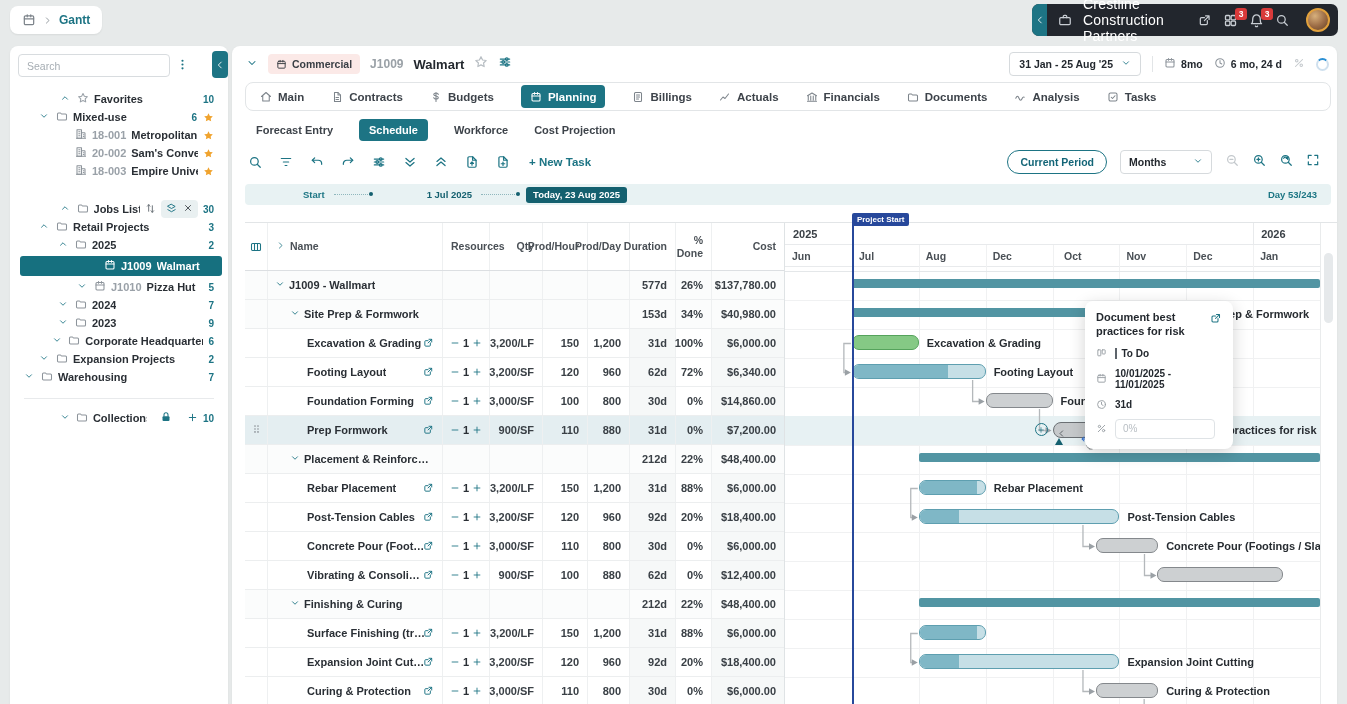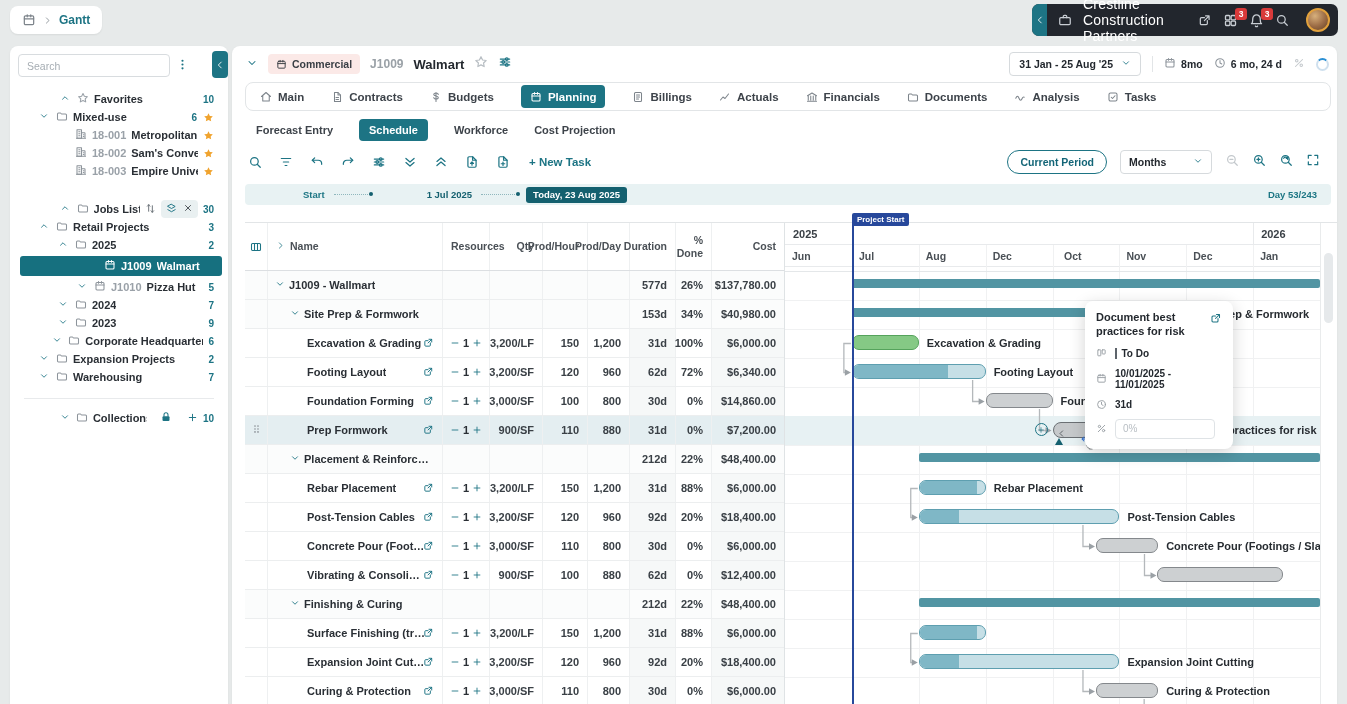--- a/index.html
+++ b/index.html
@@ -304,21 +304,21 @@
           </span>
         </div>
         <div class="trow2" style="padding-left:48px">
           <span class="tchev-sp"></span>
           <span class="ticon"><span class="ic ">
               <svg viewBox="0 0 24 24" width="12" height="12" fill="none" stroke="currentColor" stroke-width="2.1" stroke-linecap="round" stroke-linejoin="round">
                 <rect x="4" y="3.5" width="9" height="17"></rect>
                 <path d="M13 9.5h6a1 1 0 011 1v10M7.5 7.5h2.5M7.5 11.5h2.5M7.5 15.5h2.5M16.5 13.5h1M16.5 17h1M3 20.5h18"></path>
               </svg>
             </span></span>
-          <span class="tcode">18-002</span>
+          <span class="tcode">20-002</span>
           <span class="tlabel">Sam's Convenien...</span>
           <span class="tright">
             <span class="tstar">
               <span class="ic ">
                 <svg viewBox="0 0 24 24" width="11" height="11" fill="none" stroke="currentColor" stroke-width="2.1" stroke-linecap="round" stroke-linejoin="round">
                   <path fill="currentColor" stroke="none" d="M12 2.6l2.9 5.9 6.5.9-4.7 4.6 1.1 6.4-5.8-3-5.8 3 1.1-6.4L2.6 9.4l6.5-.9z"></path>
                 </svg>
               </span>
             </span>
           </span>
@@ -498,21 +498,21 @@
           <span class="ticon"><span class="ic ">
               <svg viewBox="0 0 24 24" width="12" height="12" fill="none" stroke="currentColor" stroke-width="2.1" stroke-linecap="round" stroke-linejoin="round">
                 <path d="M3 8a2 2 0 012-2h4l2 2h8a2 2 0 012 2v8a2 2 0 01-2 2H5a2 2 0 01-2-2z"></path>
               </svg>
             </span></span>
           <span class="tlabel">Expansion Projects</span>
           <span class="tright">
             <span class="tcount">2</span>
           </span>
         </div>
-        <div class="trow2" style="padding-left:29px">
+        <div class="trow2" style="padding-left:14px">
           <span class="tchev"><span class="ic ">
               <svg viewBox="0 0 24 24" width="10" height="10" fill="none" stroke="currentColor" stroke-width="2.1" stroke-linecap="round" stroke-linejoin="round">
                 <path d="M6 9l6 6 6-6"></path>
               </svg>
             </span></span>
           <span class="ticon"><span class="ic ">
               <svg viewBox="0 0 24 24" width="12" height="12" fill="none" stroke="currentColor" stroke-width="2.1" stroke-linecap="round" stroke-linejoin="round">
                 <path d="M3 8a2 2 0 012-2h4l2 2h8a2 2 0 012 2v8a2 2 0 01-2 2H5a2 2 0 01-2-2z"></path>
               </svg>
             </span></span>

